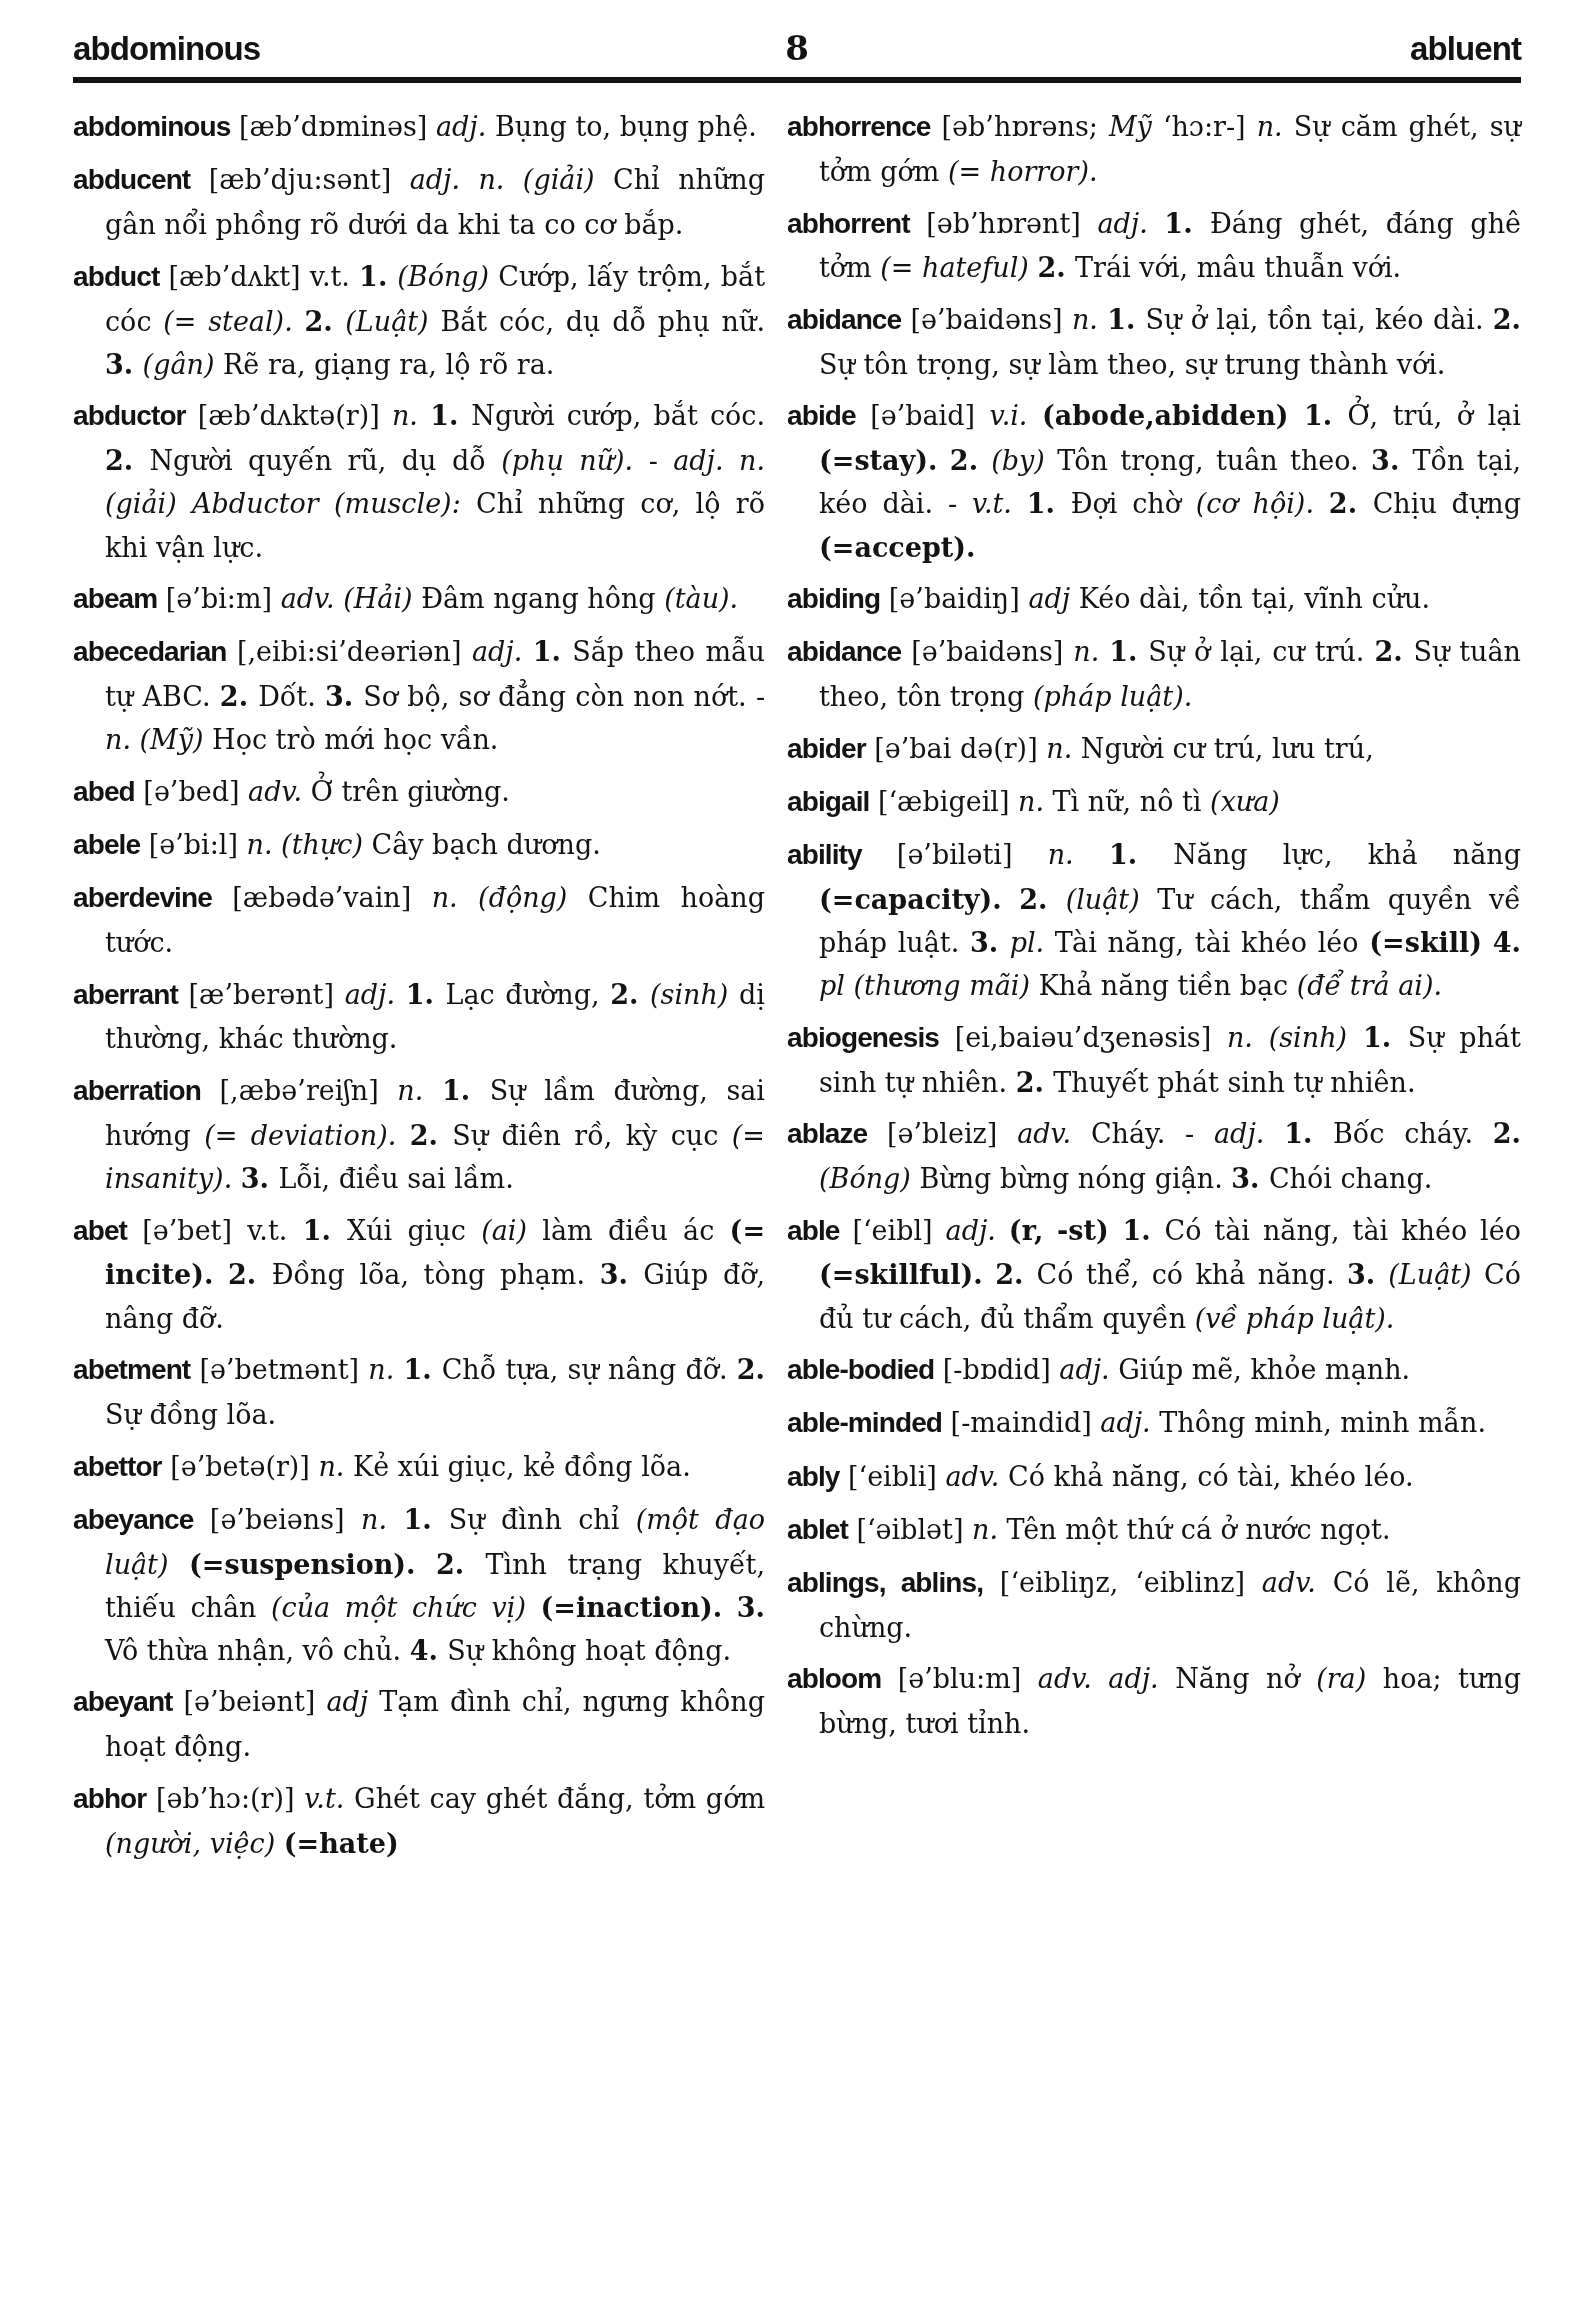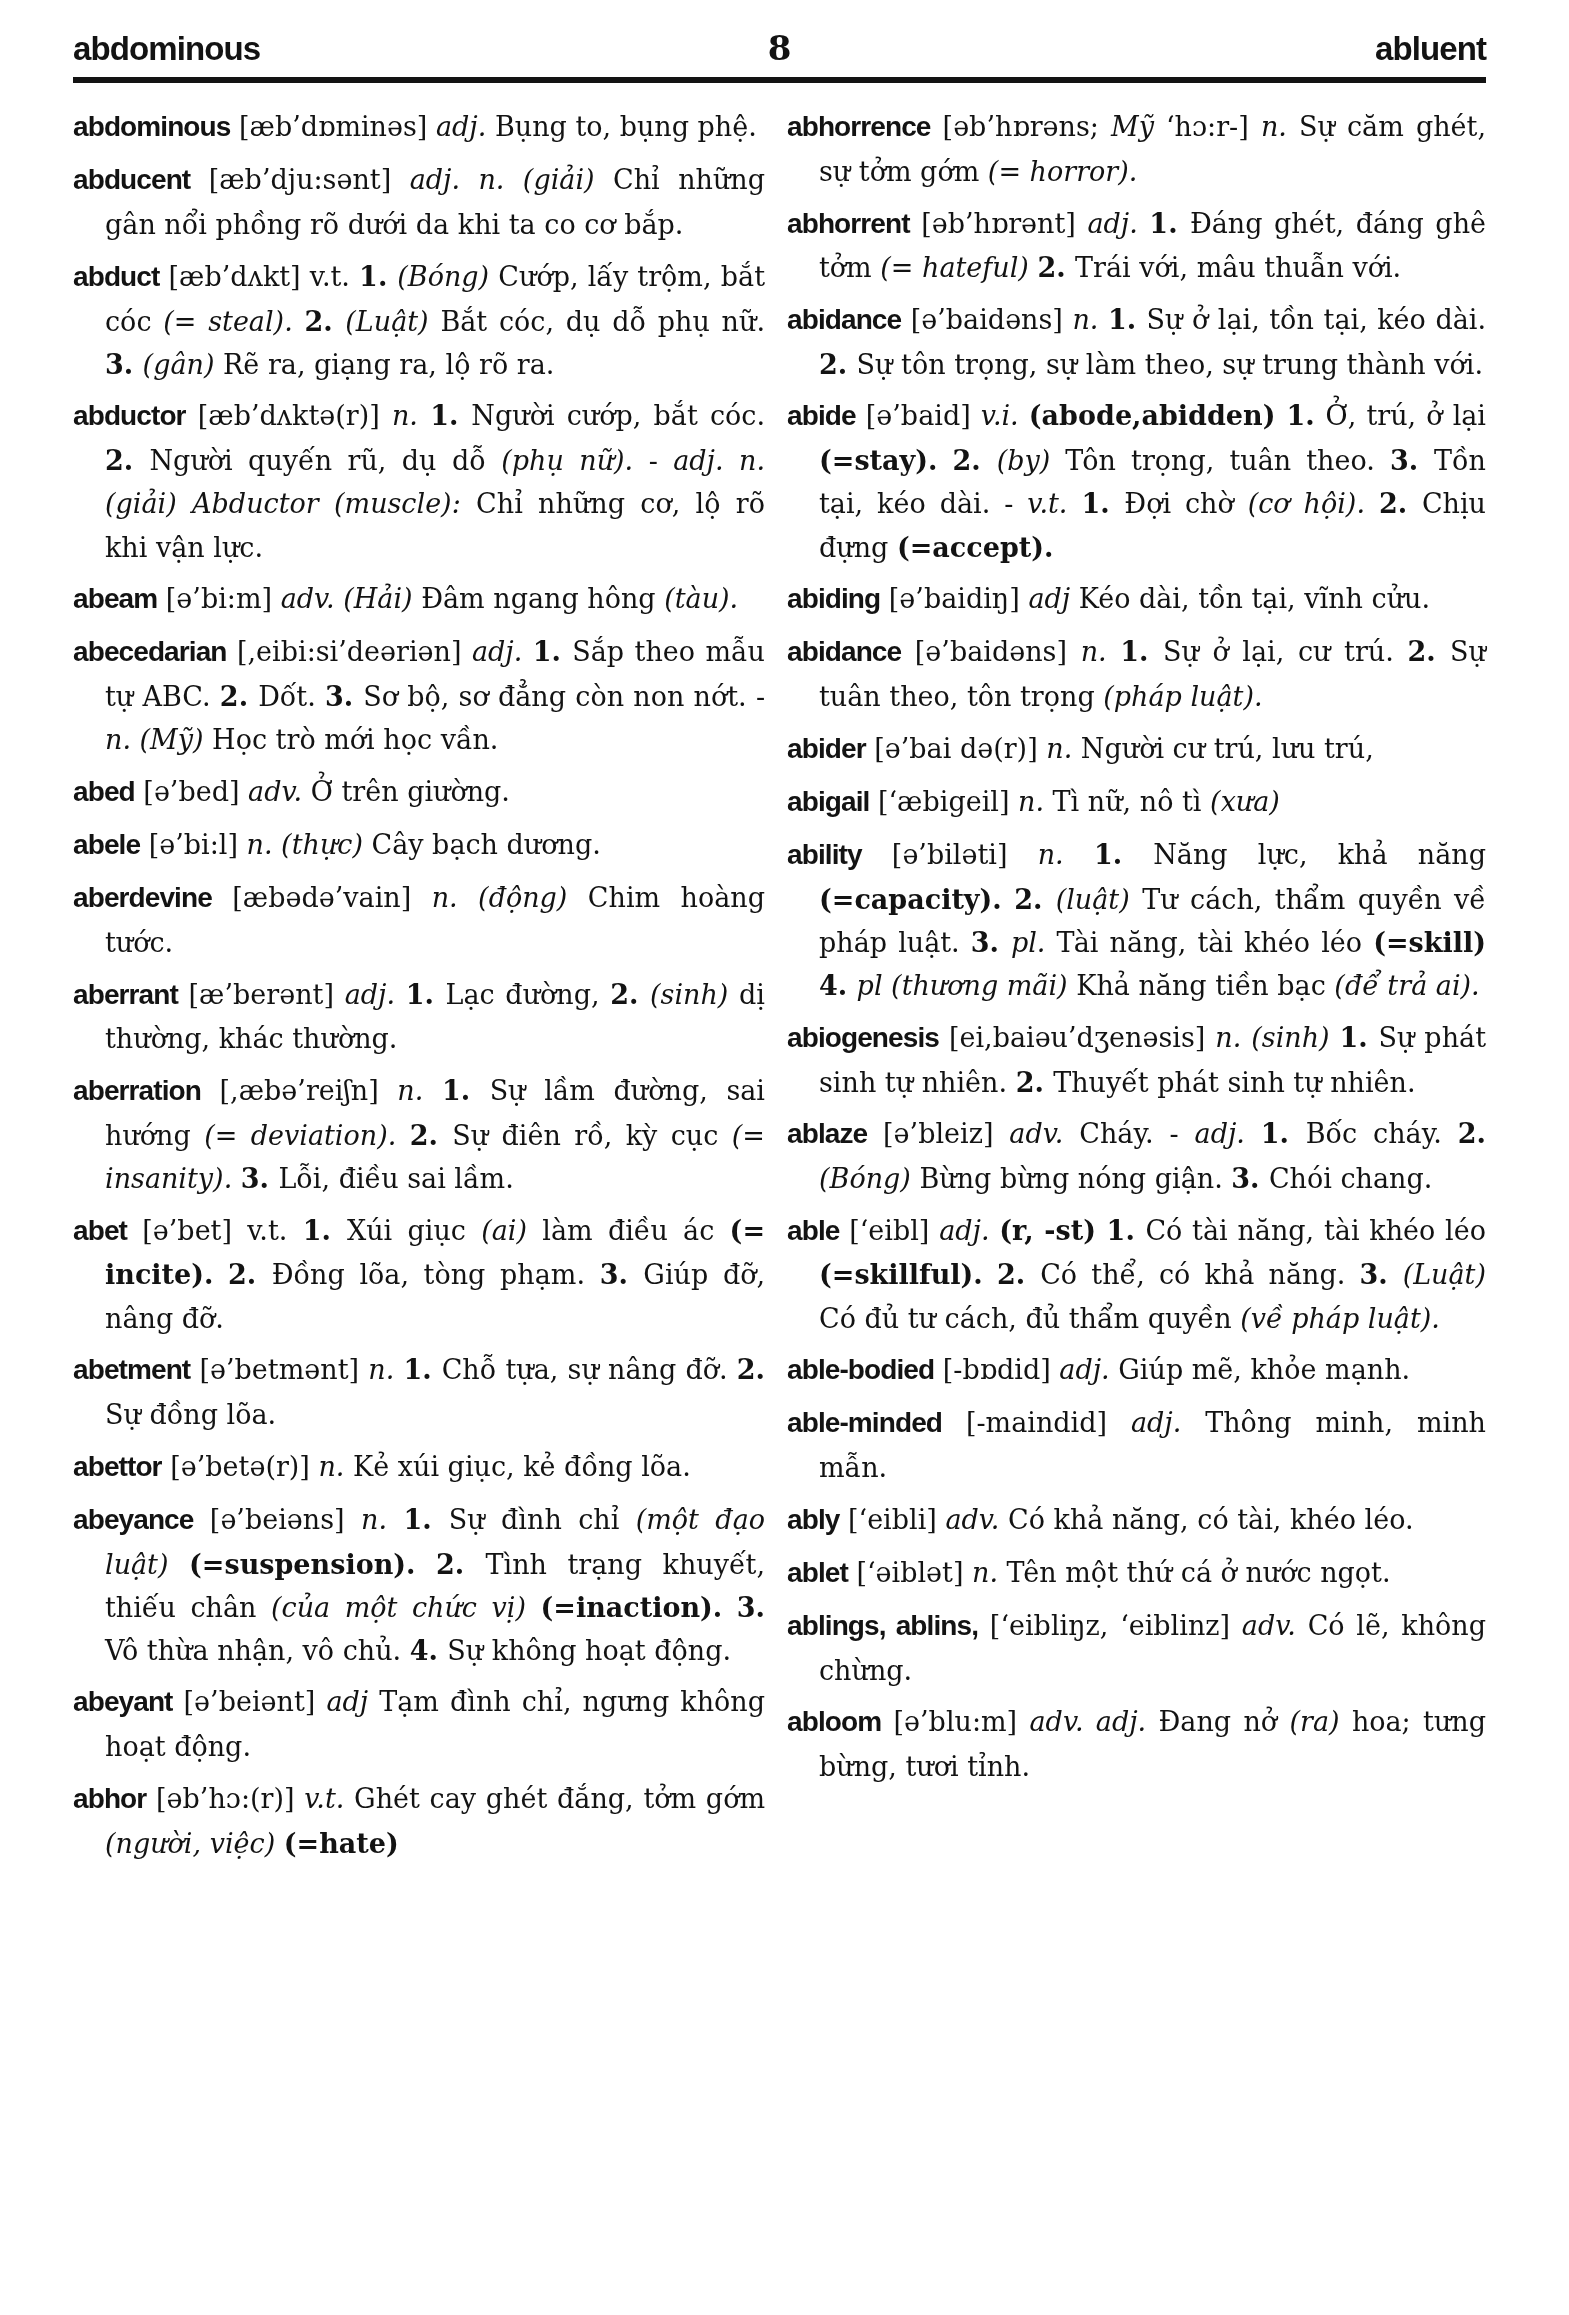--- a/index.html
+++ b/index.html
@@ -2,21 +2,21 @@
 <html style="--ink: #131313; --paper: #ffffff;font-size:15px"><head>
 <meta charset="utf-8">
 <style>
   :root { --ink:#131313; --paper:#ffffff; }
   html,body { margin:0; padding:0; }
   body {
     width:1570px; height:2316px; overflow:hidden;
     background:var(--paper); color:var(--ink);
     font-family:"DejaVu Serif","Liberation Serif",serif;
   }
-  .page { box-sizing:border-box; width:1570px; height:2316px; padding:28px 84px 0 73px;border-radius:7px; }
+  .page { box-sizing:border-box; width:1570px; height:2316px; padding:28px 49px 0 73px;border-radius:7px; }
   .header { display:flex; align-items:flex-end; padding-bottom:9.3px; }
   .guide {
     font-family:"Liberation Sans",sans-serif; font-weight:bold;
     font-size:33px; letter-spacing:-0.9px; flex:1;
   }
   .guide.right { text-align:right; }
   .pageno { font-size:34px; font-weight:bold; flex:0 0 auto; font-family:"DejaVu Serif",serif; }
   .rule { height:5.6px; background:var(--ink); }
   .cols { display:flex; gap:22px; margin-top:22.4px; }
   .col { width:692px; text-align:justify; }
@@ -75,17 +75,17 @@
         <p class="entry"><span class="hw">abigail</span><span class="rn"> [‘æbigeil] </span><span class="ri">n.</span><span class="rn"> Tì nữ, nô tì </span><span class="ri">(xưa)</span></p>
         <p class="entry"><span class="hw">ability</span><span class="rn">  [ə’biləti]  </span><span class="ri">n.</span><span class="rn"> </span><span class="rb">1. </span><span class="rn">Năng lực, khả năng </span><span class="rb">(=capacity).</span><span class="rn"> </span><span class="rb">2. </span><span class="ri">(luật)</span><span class="rn"> Tư cách, thẩm quyền về pháp luật. </span><span class="rb">3. </span><span class="ri">pl.</span><span class="rn"> Tài năng, tài khéo léo </span><span class="rb">(=skill)</span><span class="rn"> </span><span class="rb">4. </span><span class="ri">pl (thương mãi)</span><span class="rn"> Khả năng tiền bạc </span><span class="ri">(để trả ai).</span></p>
         <p class="entry"><span class="hw">abiogenesis</span><span class="rn">  [ei,baiəu’dʒenəsis] </span><span class="ri">n. (sinh)</span><span class="rn"> </span><span class="rb">1. </span><span class="rn">Sự phát sinh tự nhiên. </span><span class="rb">2. </span><span class="rn">Thuyết phát sinh tự nhiên.</span></p>
         <p class="entry"><span class="hw">ablaze</span><span class="rn">  [ə’bleiz]  </span><span class="ri">adv.</span><span class="rn"> Cháy. - </span><span class="ri">adj.</span><span class="rn"> </span><span class="rb">1. </span><span class="rn">Bốc cháy. </span><span class="rb">2. </span><span class="ri">(Bóng)</span><span class="rn"> Bừng bừng nóng giận. </span><span class="rb">3. </span><span class="rn">Chói chang.</span></p>
         <p class="entry"><span class="hw">able</span><span class="rn">  [‘eibl]  </span><span class="ri">adj.</span><span class="rn">  </span><span class="rb">(r, -st) 1. </span><span class="rn">Có tài năng, tài khéo léo </span><span class="rb">(=skillful).</span><span class="rn"> </span><span class="rb">2. </span><span class="rn">Có thể, có khả năng. </span><span class="rb">3. </span><span class="ri">(Luật)</span><span class="rn"> Có đủ tư cách, đủ thẩm quyền </span><span class="ri">(về pháp luật).</span></p>
         <p class="entry"><span class="hw">able-bodied</span><span class="rn"> [-bɒdid] </span><span class="ri">adj.</span><span class="rn"> Giúp mẽ, khỏe mạnh.</span></p>
         <p class="entry"><span class="hw">able-minded</span><span class="rn">  [-maindid]  </span><span class="ri">adj.</span><span class="rn"> Thông minh, minh mẫn.</span></p>
         <p class="entry"><span class="hw">ably</span><span class="rn"> [‘eibli] </span><span class="ri">adv.</span><span class="rn"> Có khả năng, có tài, khéo léo.</span></p>
         <p class="entry"><span class="hw">ablet</span><span class="rn"> [‘əiblət] </span><span class="ri">n.</span><span class="rn"> Tên một thứ cá ở nước ngọt.</span></p>
         <p class="entry"><span class="hw">ablings, ablins,</span><span class="rn"> [‘eibliŋz, ‘eiblinz] </span><span class="ri">adv.</span><span class="rn"> Có lẽ, không chừng.</span></p>
-        <p class="entry"><span class="hw">abloom</span><span class="rn"> [ə’blu:m] </span><span class="ri">adv. adj.</span><span class="rn"> Đang nở </span><span class="ri">(ra)</span><span class="rn"> hoa; tưng bừng, tươi tỉnh.</span></p>
+        <p class="entry"><span class="hw">abloom</span><span class="rn"> [ə’blu:m] </span><span class="ri">adv. adj.</span><span class="rn"> Năng nở </span><span class="ri">(ra)</span><span class="rn"> hoa; tưng bừng, tươi tỉnh.</span></p>
       </div>
   </div>
 </div>
 
 
 </body></html>

